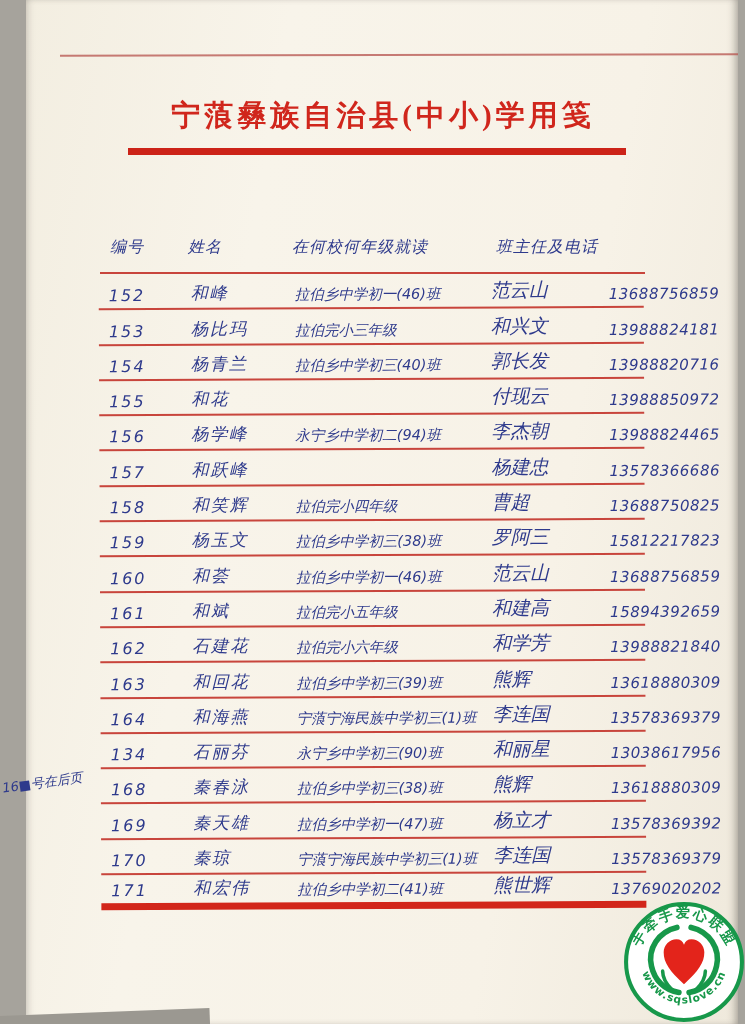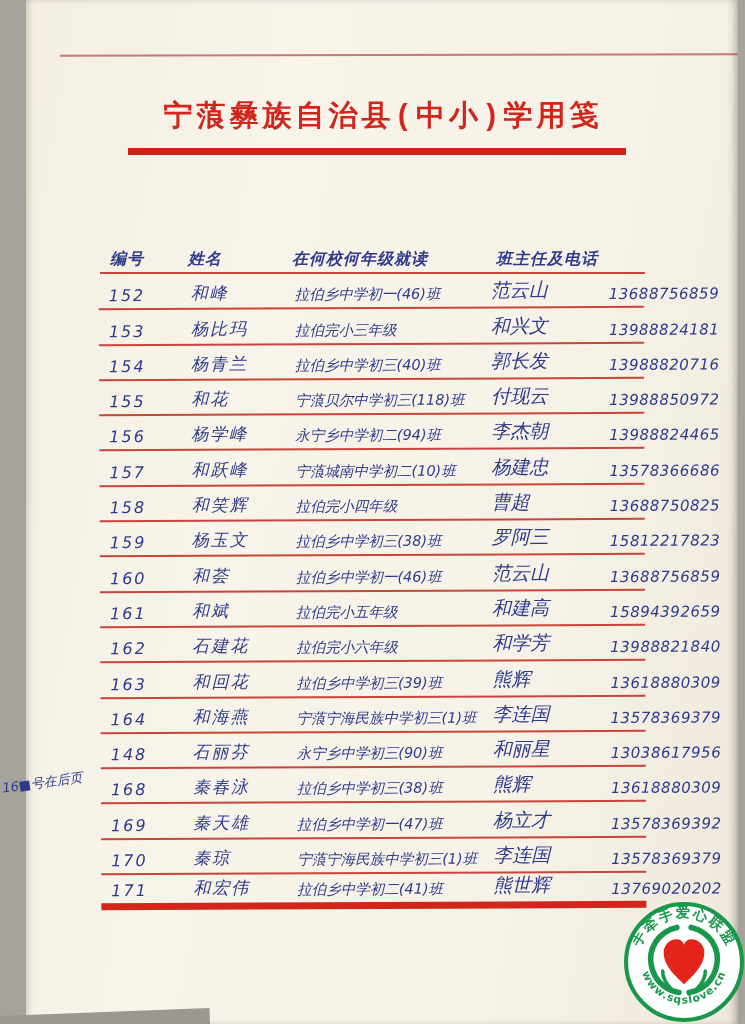--- a/index.html
+++ b/index.html
@@ -9,32 +9,32 @@
   *{margin:0;padding:0;box-sizing:border-box;}
   html,body{width:745px;height:1024px;overflow:hidden;}
   body{background:#a6a39c;font-family:"DejaVu Sans",sans-serif;}
   #page-root{position:relative;width:745px;height:1024px;overflow:hidden;}
   .paper{position:absolute;left:26px;top:0;right:7px;bottom:0;
     background:linear-gradient(100deg,#f3eee1 0%,#f8f4ea 30%,#f7f2e7 70%,#efe9dc 100%);
     box-shadow:inset -7px 0 9px -5px rgba(60,55,50,.45), inset 5px 0 8px -5px rgba(60,55,50,.35);}
   .corner-shadow{position:absolute;left:0;bottom:-14px;width:210px;height:26px;background:#9b9891;transform:rotate(-2.2deg);}
   .thin-line{position:absolute;left:60px;top:54px;width:678px;height:2px;background:#b5524c;opacity:.75;transform:rotate(-.12deg);}
   .letterhead{position:absolute;left:28px;right:7px;top:96px;text-align:center;
-    font-family:Liberation Mono, monospace;font-weight:bold;
+    font-family:Liberation Serif, serif;font-weight:bold;
     font-size:29px;letter-spacing:4px;color:var(--print-red);}
   .thick-rule{position:absolute;left:128px;top:148px;width:498px;height:7px;background:#cc2318;}
   .hw{color:var(--ink-blue);font-style:italic;white-space:nowrap;}
   .ruled{border-bottom:2px solid var(--rule-red);}
   .title-row{position:absolute;left:60px;top:164px;width:586px;height:42px;}
   .title-row span{position:absolute;left:150px;bottom:3px;font-size:23px;letter-spacing:1.5px;}
   .school-row{position:absolute;left:52px;top:208px;width:594px;height:32px;}
   .school-row .school-name{position:absolute;left:88px;bottom:2px;font-size:21px;letter-spacing:2px;}
   .school-row .school-code{position:absolute;left:374px;bottom:2px;font-size:21px;letter-spacing:2px;}
   .hdr{position:absolute;left:100px;top:244px;width:545px;height:30px;}
-  .hdr span{position:absolute;bottom:2px;font-size:16px;letter-spacing:1px;font-weight:bold;}
+  .hdr span{position:absolute;bottom:14px;font-size:16px;letter-spacing:1px;}
   .hdr .h0{left:10px;} .hdr .h1{left:88px;} .hdr .h2{left:192px;} .hdr .h3{left:396px;}
   #rows-host{position:absolute;left:100px;top:274px;width:545px;transform:rotate(-.25deg);}
   .row{position:relative;height:35.3px;border-bottom:2px solid var(--rule-red);}
   .row:last-child{border-bottom:7px solid #d2261a;}
   .row .c{position:absolute;bottom:3px;}
   .row .no{left:10px;font-size:16px;letter-spacing:2px;}
   .row .name{left:92px;font-size:17px;letter-spacing:2px;}
   .row .school{left:196px;font-size:14.5px;margin-top:24px;}
   .row .teacher{left:392px;font-size:19px;}
   .row .phone{left:470px;font-size:15px;letter-spacing:.5px;margin-left:40px;}
@@ -85,35 +85,33 @@
       <div class="row">
     <span class="c no hw">154</span>
     <span class="c name hw">杨青兰</span>
     <span class="c school hw">拉伯乡中学初三(40)班</span>
     <span class="c teacher hw">郭长发</span>
     <span class="c phone hw">13988820716</span>
   </div>
       <div class="row">
     <span class="c no hw">155</span>
     <span class="c name hw">和花</span>
-    <span class="c school hw">宁蒗贝尔中学初三(118)班</span>
     <span class="c teacher hw">付现云</span>
     <span class="c phone hw">13988850972</span>
   </div>
       <div class="row">
     <span class="c no hw">156</span>
     <span class="c name hw">杨学峰</span>
     <span class="c school hw">永宁乡中学初二(94)班</span>
     <span class="c teacher hw">李杰朝</span>
     <span class="c phone hw">13988824465</span>
   </div>
       <div class="row">
     <span class="c no hw">157</span>
     <span class="c name hw">和跃峰</span>
-    <span class="c school hw">宁蒗城南中学初二(10)班</span>
     <span class="c teacher hw">杨建忠</span>
     <span class="c phone hw">13578366686</span>
   </div>
       <div class="row">
     <span class="c no hw">158</span>
     <span class="c name hw">和笑辉</span>
     <span class="c school hw">拉伯完小四年级</span>
     <span class="c teacher hw">曹超</span>
     <span class="c phone hw">13688750825</span>
   </div>
@@ -153,21 +151,21 @@
     <span class="c phone hw">13618880309</span>
   </div>
       <div class="row">
     <span class="c no hw">164</span>
     <span class="c name hw">和海燕</span>
     <span class="c school hw">宁蒗宁海民族中学初三(1)班</span>
     <span class="c teacher hw">李连国</span>
     <span class="c phone hw">13578369379</span>
   </div>
       <div class="row">
-    <span class="c no hw">148</span>
+    <span class="c no hw">134</span>
     <span class="c name hw">石丽芬</span>
     <span class="c school hw">永宁乡中学初三(90)班</span>
     <span class="c teacher hw">和丽星</span>
     <span class="c phone hw">13038617956</span>
   </div>
       <div class="row">
     <span class="c no hw">168</span>
     <span class="c name hw">秦春泳</span>
     <span class="c school hw">拉伯乡中学初三(38)班</span>
     <span class="c teacher hw">熊辉</span>

